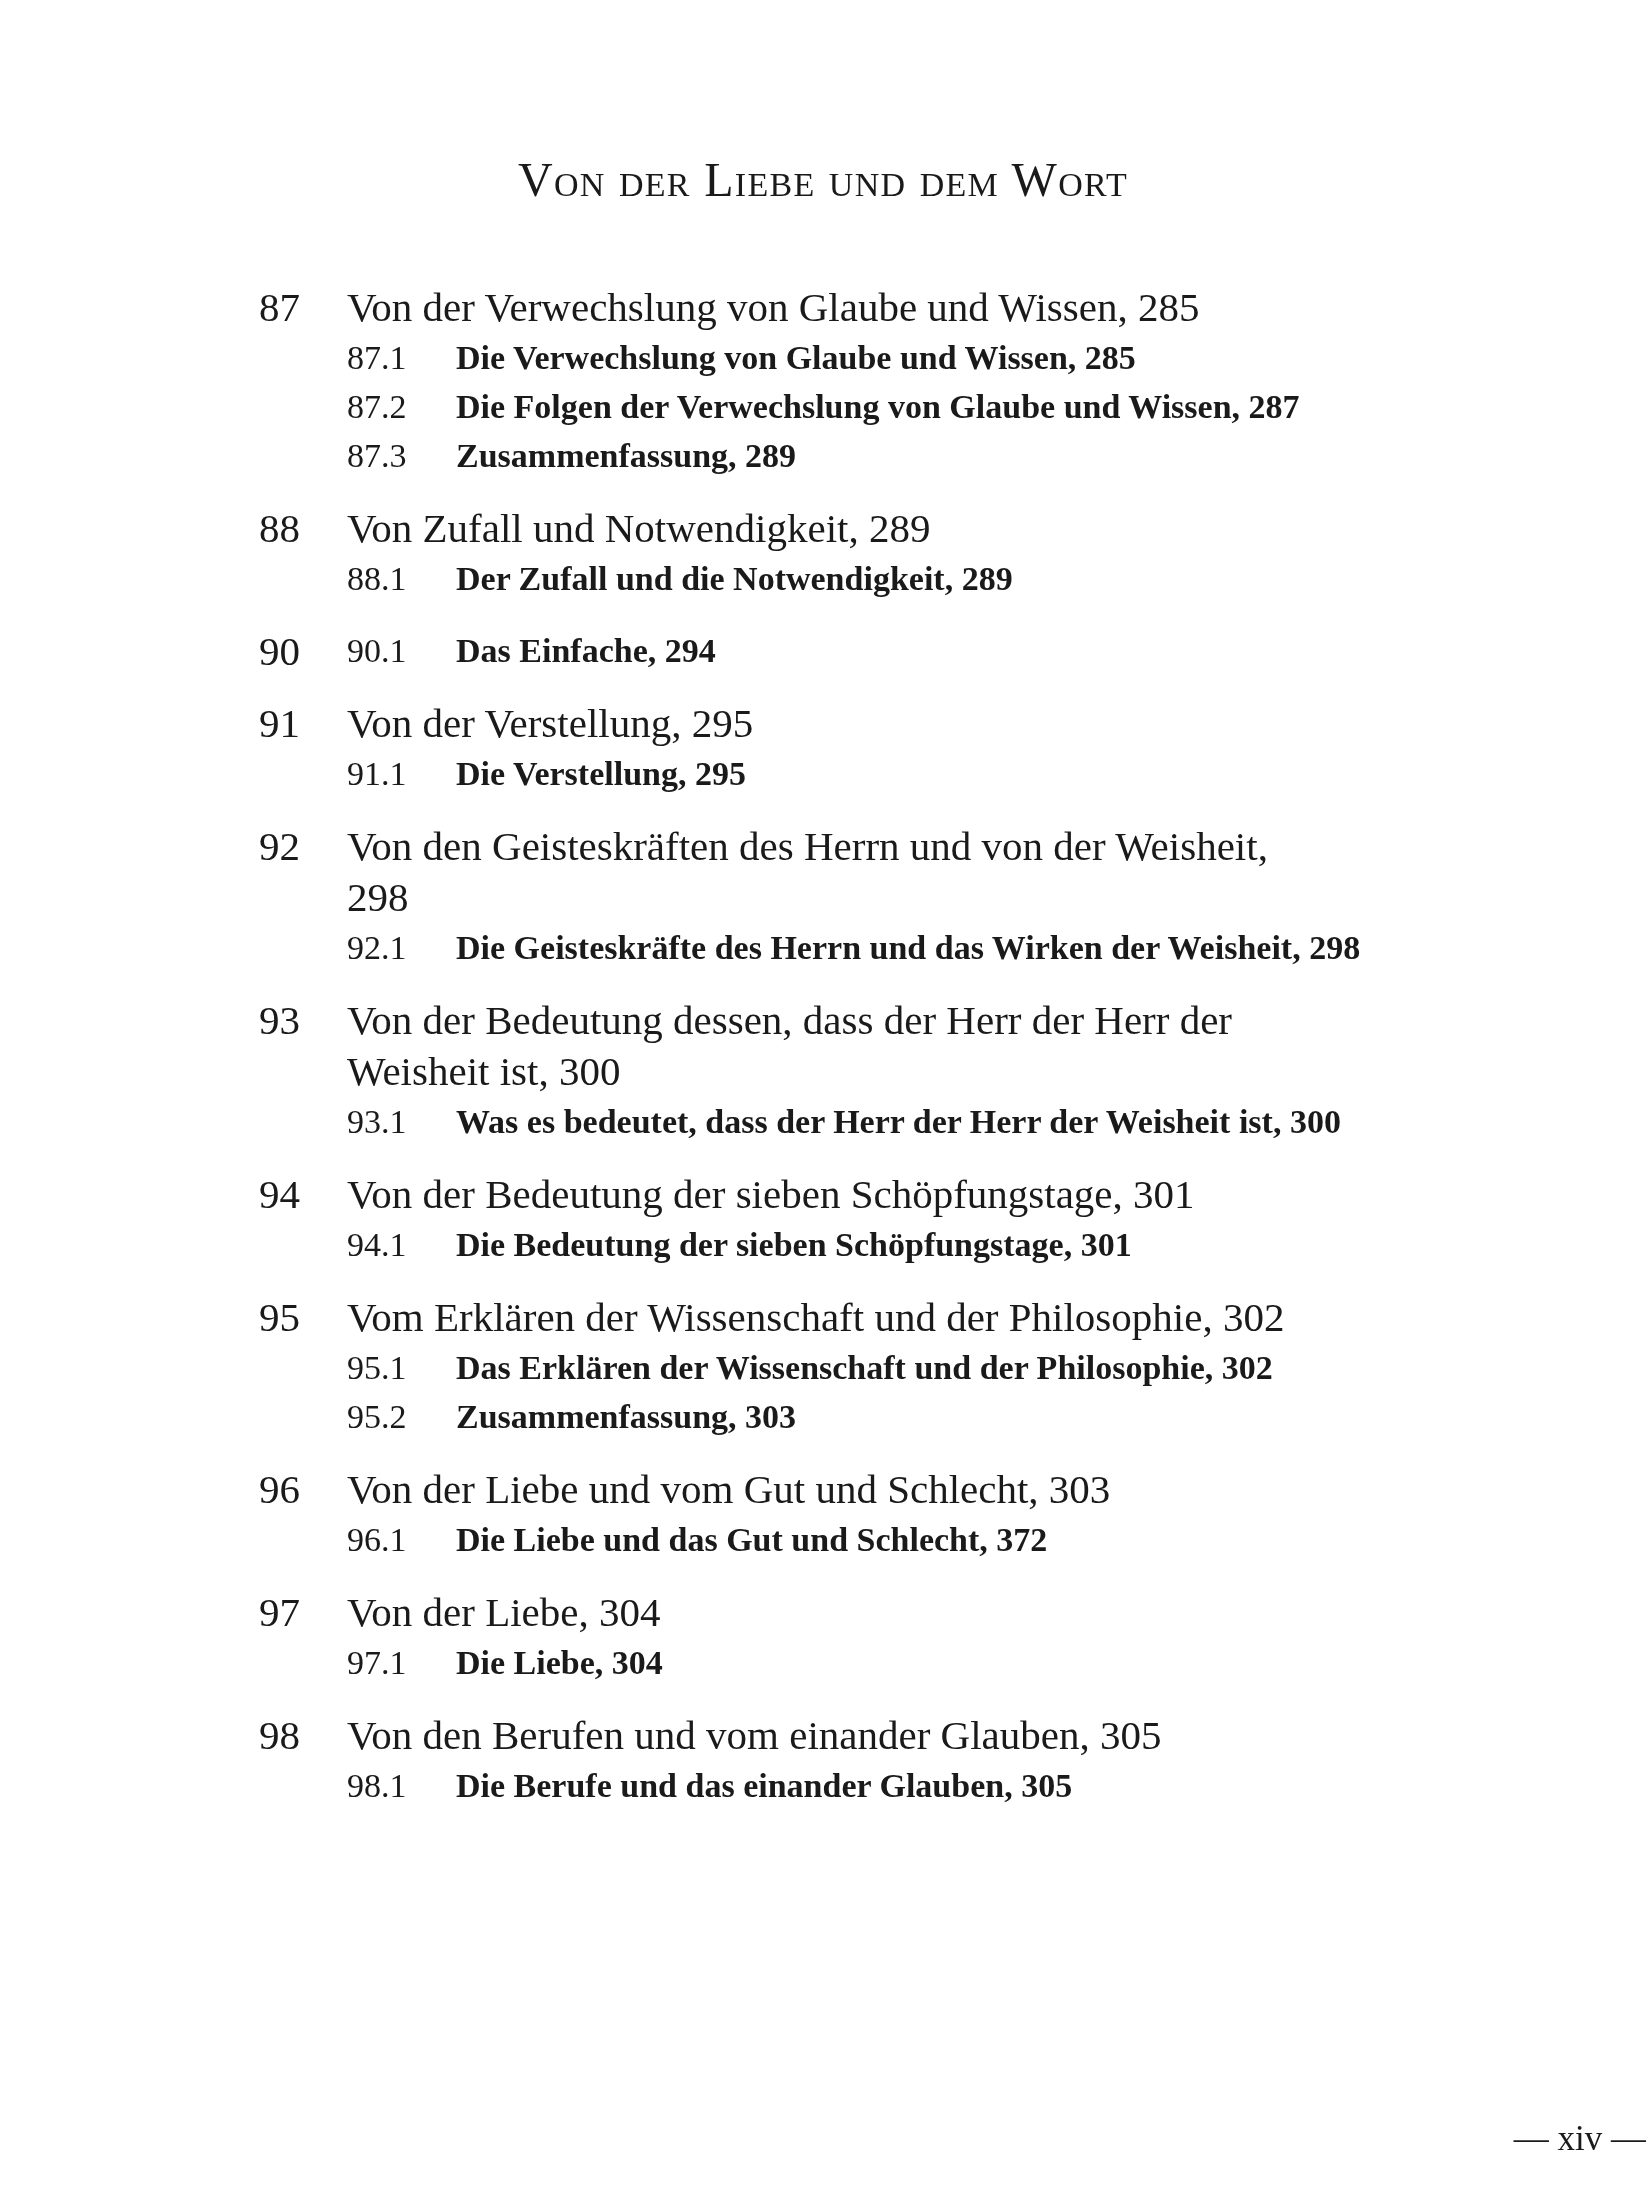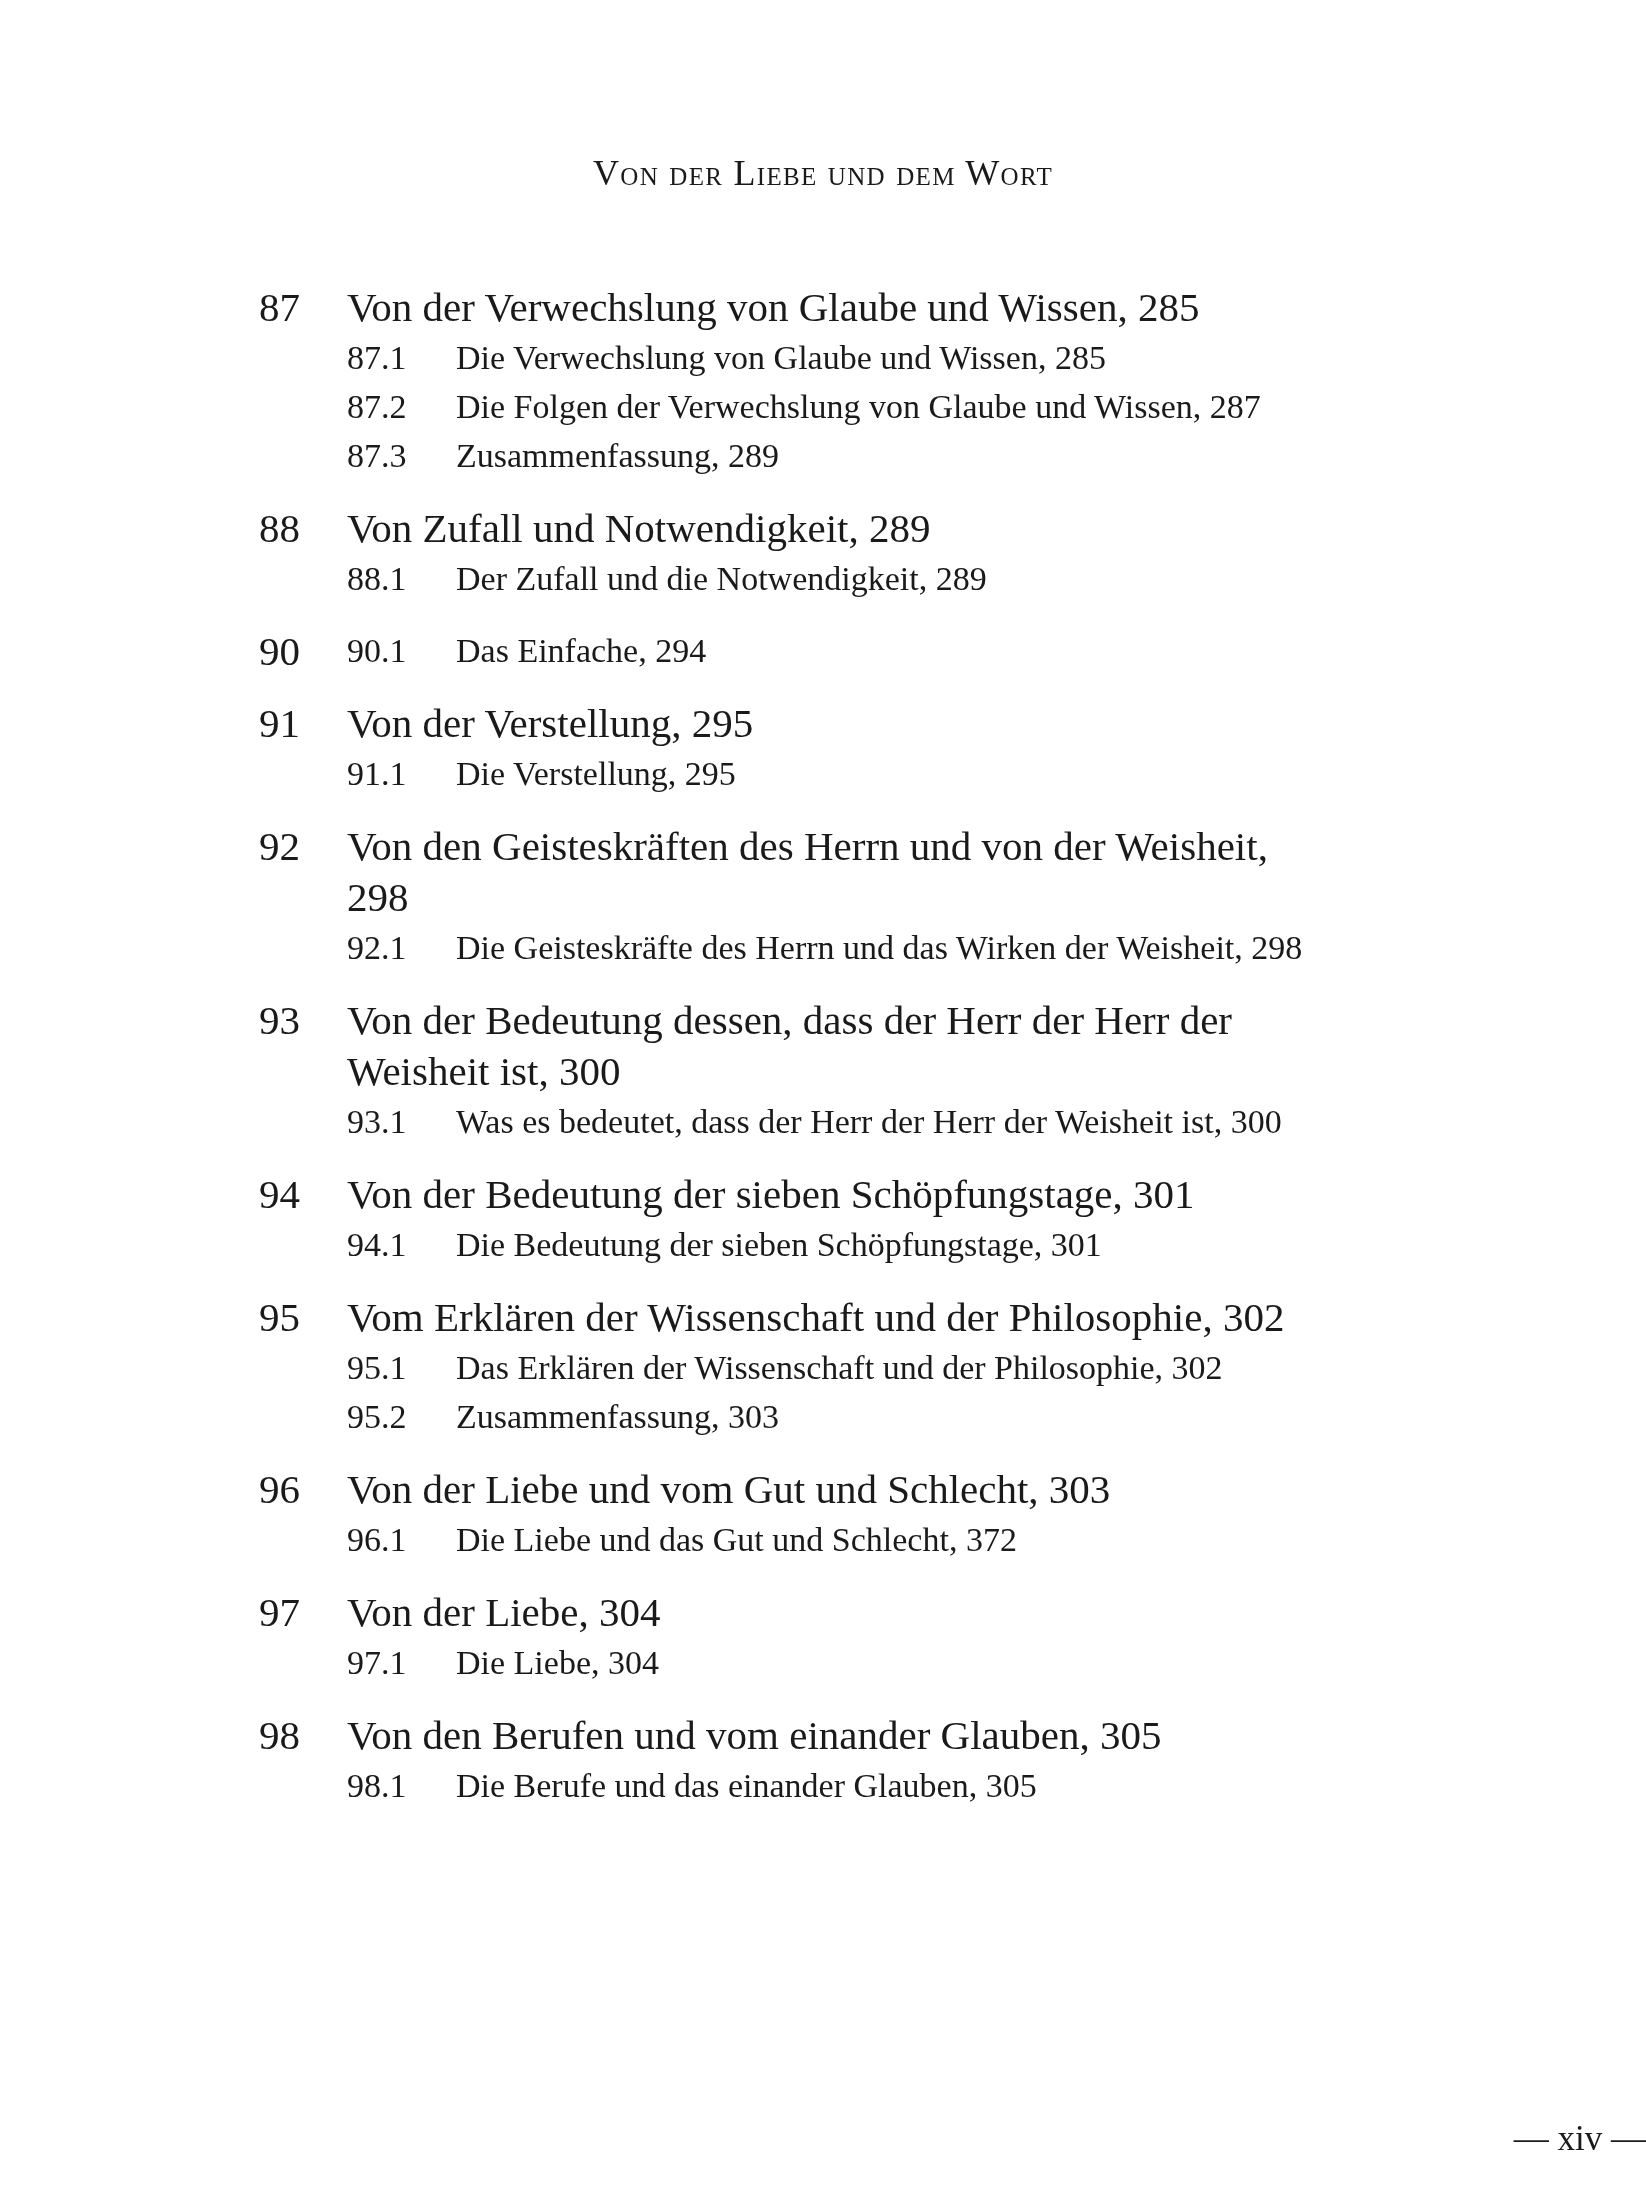--- a/index.html
+++ b/index.html
@@ -1,27 +1,27 @@
 <!DOCTYPE html>
 <html style="font-size:7px"><head>
 <meta charset="utf-8">
 <style>
   html, body { margin: 0; padding: 0; background: #ffffff; }
   body { width: 1646px; height: 2292px; position: relative; overflow: hidden;
          font-family: "Liberation Serif", "DejaVu Serif", serif; color: #1a1a1a; }
   .header { position: absolute; top: 152px; left: 0; width: 1646px; text-align: center;
-            font-variant: small-caps; font-size: 36px; letter-spacing: 1.3px; }
+            font-variant: small-caps; font-size: 48px; letter-spacing: 1.3px; }
   .toc { position: absolute; top: 282px; left: 0; width: 1646px; }
   .entry { position: relative; }
   .main { position: relative; display: flex; font-size: 41px; line-height: 51px; }
   .main .num { position: absolute; left: 259px; width: 75px; }
   .main .title { margin-left: 347px; width: 970px; }
   .sub { position: relative; display: flex; font-size: 34px; line-height: 49px; }
   .sub .num { position: absolute; left: 347px; width: 106px; }
-  .sub .title { margin-left: 456px; width: 970px; }
+  .sub .title { margin-left: 456px; width: 970px; font-weight: bold; }
   .gap { height: 23px; }
   .footer { position: absolute; top: 2119px; left: 0; width: 1646px; text-align: right; font-size: 35px; }
 </style>
 </head>
 <body>
 
 <div class="header">Von der Liebe und dem Wort</div>
 <div class="toc" id="toc">
     <div class="entry">
       <div class="main">

